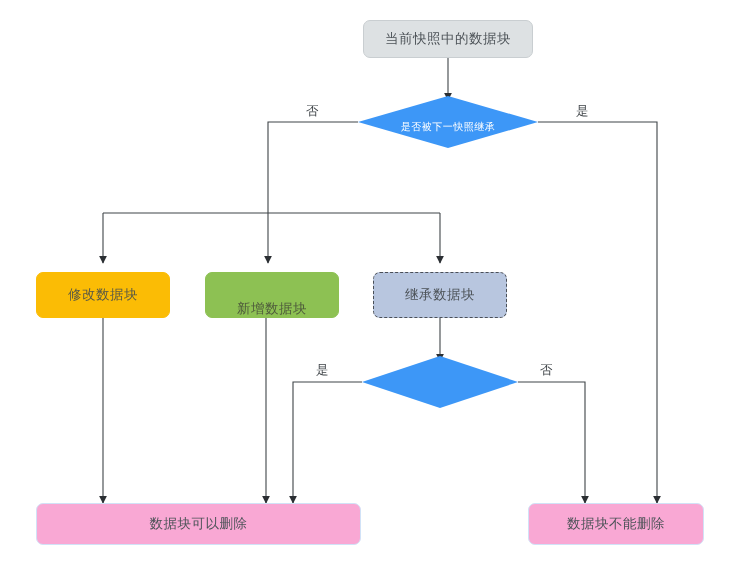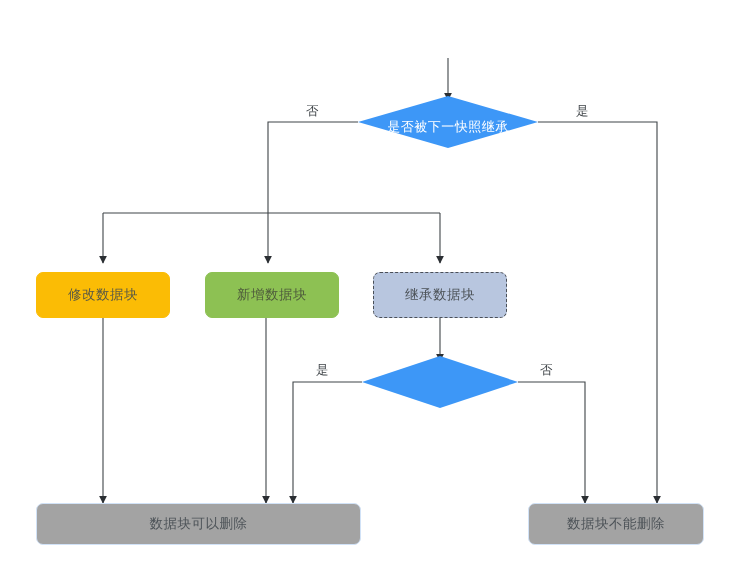--- a/index.html
+++ b/index.html
@@ -42,47 +42,48 @@
   }
   .n-orange{
     background:#fbbc05;
     border:1px solid #fbbc05;
     color:#5a5a45;
   }
   .n-green{
     background:#8dc153;
     border:1px solid #8dc153;
     color:#4f5c3c;
+    align-items:flex-end;
   }
   .n-dashed{
     background:#b8c6df;
     border:1.6px dashed #4a4f57;
     color:#4d5358;
   }
   .n-lightblue{
-    background:#a3a3a3;
+    background:#f9a8d4;
     border:1px solid #d1e2f7;
     color:#4d5358;
   }
   .diamond{
     position:absolute;
     display:flex;
     align-items:center;
     justify-content:center;
   }
   .diamond .dshape{
     position:absolute;
     left:0; top:0;
     width:100%; height:100%;
   }
   .diamond .dlabel{
     position:relative;
     z-index:2;
     color:#ffffff;
-    font-size:13px;
+    font-size:10px;
     letter-spacing:0.5px;
     white-space:nowrap;
     margin-top:9px;
   }
   .edge-label{
     position:absolute;
     font-size:12.5px;
     color:#3f4448;
     white-space:nowrap;
     letter-spacing:0.5px;
@@ -120,20 +121,23 @@
 
       <path d="M 440 318 L 440 361" marker-end="url(#arrow)"></path>
 
       <path d="M 362 382 L 293 382 L 293 503" marker-end="url(#arrow)"></path>
 
       <path d="M 518 382 L 585 382 L 585 503" marker-end="url(#arrow)"></path>
 
     </g>
   </svg>
 
+  <div class="node rbox n-start" style="left:363px; top:20px; width:170px; height:38px;">
+    <span>当前快照中的数据块</span>
+  </div>
 
   <div class="diamond" style="left:358px; top:96px; width:180px; height:52px;">
     <svg class="dshape" viewBox="0 0 180 52" preserveAspectRatio="none">
       <polygon points="90,0 180,26 90,52 0,26" fill="#3d97f7"></polygon>
     </svg>
     <span class="dlabel">是否被下一快照继承</span>
   </div>
 
   <div class="node rbox n-orange" style="left:36px; top:272px; width:134px; height:46px;">
     <span>修改数据块</span>

